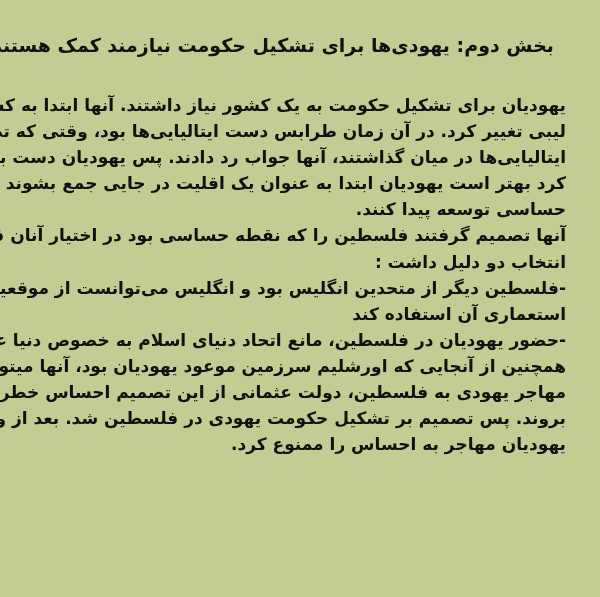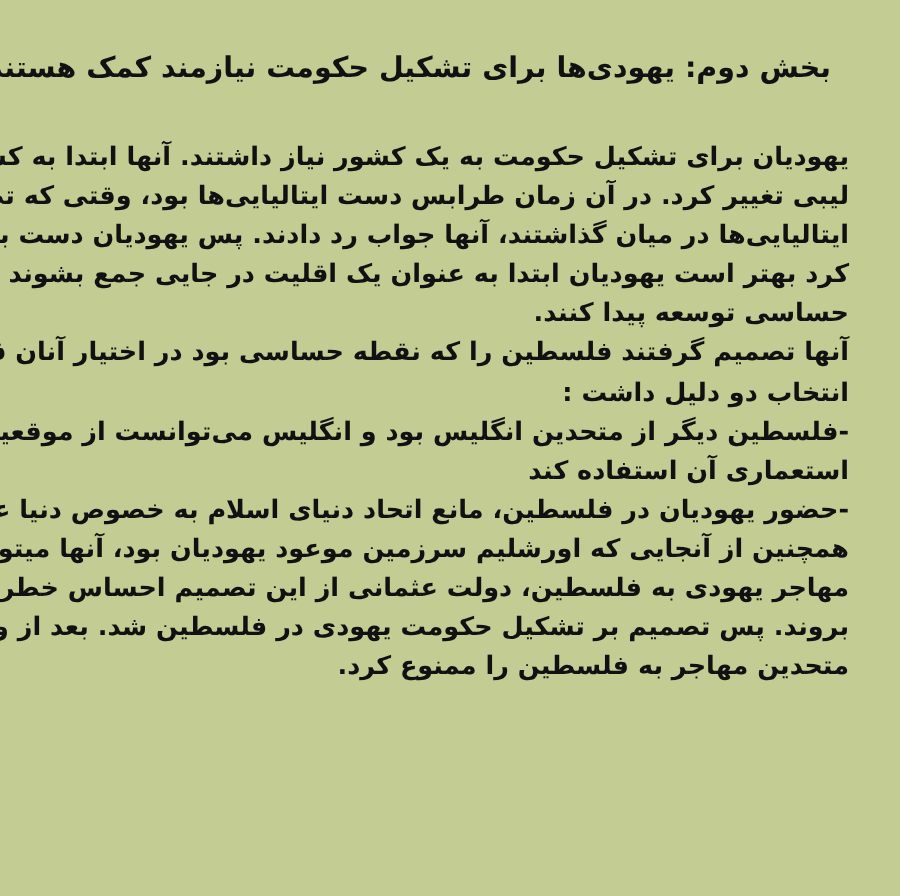--- a/index.html
+++ b/index.html
@@ -62,15 +62,15 @@
     <span class="line">کرد بهتر است یهودیان ابتدا به عنوان یک اقلیت در جایی جمع بشوند و سپس به</span>
     <span class="line">حساسی توسعه پیدا کنند.</span>
     <span class="line">آنها تصمیم گرفتند فلسطین را که نقطه حساسی بود در اختیار آنان قرار دهند. این</span>
     <span class="line">انتخاب دو دلیل داشت :</span>
     <span class="line">-فلسطین دیگر از متحدین انگلیس بود و انگلیس می‌توانست از موقعیت های</span>
     <span class="line">استعماری آن استفاده کند</span>
     <span class="line">-حضور یهودیان در فلسطین، مانع اتحاد دنیای اسلام به خصوص دنیا عرب بود</span>
     <span class="line">همچنین از آنجایی که اورشلیم سرزمین موعود یهودیان بود، آنها میتوانستند از نظر</span>
     <span class="line">مهاجر یهودی به فلسطین، دولت عثمانی از این تصمیم احساس خطر کرد و ورود</span>
     <span class="line">بروند. پس تصمیم بر تشکیل حکومت یهودی در فلسطین شد. بعد از ورود چندصد</span>
-    <span class="line">متحدین مهاجر به فلسطین را ممنوع کرد.</span>
+    <span class="line">یهودیان مهاجر به احساس را ممنوع کرد.</span>
   </div>
 </div>
 
 </body></html>

